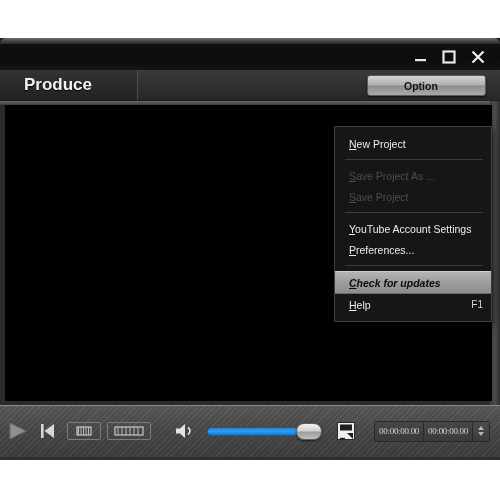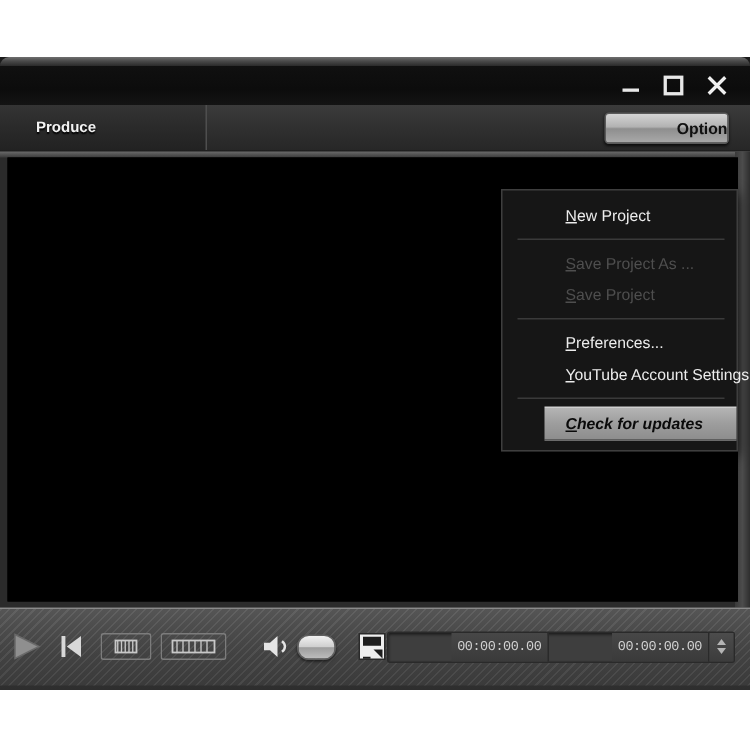--- a/index.html
+++ b/index.html
@@ -92,21 +92,21 @@
     height: 30px;
     background: linear-gradient(to bottom, #343434 0%, #2c2c2c 40%, #222222 100%);
     border-right: 1px solid #4e4e4e;
     display: flex;
     align-items: center;
     cursor: default;
   }
   .tab-produce .lbl {
     margin-left: 24px;
     color: #f2f2f2;
-    font-size: 10px;
+    font-size: 17px;
     font-weight: bold;
     text-shadow: 0 1px 1px #000;
   }
 
   .tab-spacer {
     position: absolute;
     left: 138px;
     top: 0;
     right: 0;
     height: 30px;
@@ -118,22 +118,23 @@
     right: 14px;
     top: 5px;
     width: 81px;
     height: 19px;
     border-radius: 3px;
     background: linear-gradient(to bottom, #d4d4d4 0%, #b2b2b2 45%, #8e8e8e 52%, #a9a9a9 100%);
     border: 1px solid #5a5a5a;
     box-shadow: 0 1px 2px rgba(0,0,0,0.7);
     display: flex;
     align-items: center;
-    justify-content: flex-end;
-    cursor: default;
+    justify-content: flex-start;
+    cursor: default;
+    padding-left: 36px;
   }
   .btn-option .lbl {
     color: #111111;
     font-size: 10.5px;
     font-weight: bold;
   }
 
   
   .preview-wrap {
     position: absolute;
@@ -223,27 +224,26 @@
     border-radius: 2px;
     background: #3e3e3e;
     box-shadow: inset 0 1px 2px rgba(0,0,0,0.6);
   }
   .tc {
     display: flex;
     align-items: center;
     justify-content: center;
     padding: 0 4px;
     color: #d2d2d2;
-    font-family: Liberation Mono, monospace;
+    font-family: Liberation Serif, serif;
     font-size: 9px;
     letter-spacing: -0.3px;
     border-right: 1px solid #2a2a2a;
     background: linear-gradient(to bottom, #474747, #3a3a3a);
     cursor: default;
-    margin-left: 42px;
   }
   .tc-spin {
     width: 16px;
     display: flex;
     align-items: center;
     justify-content: center;
     background: linear-gradient(to bottom, #4c4c4c, #3c3c3c);
     cursor: default;
   }
 
@@ -272,21 +272,20 @@
   .menu-item {
     position: relative;
     height: 21px;
     display: flex;
     align-items: center;
     padding: 0 8px 0 14px;
     color: #ececec;
     font-size: 10.5px;
     cursor: default;
     white-space: nowrap;
-    margin-left: 28px;
   }
   .menu-item .mlabel .u {
     text-decoration: underline;
   }
   .menu-item.disabled { color: #4e4e4e; }
   .menu-item.highlight {
     background: linear-gradient(to bottom, #b4b4b4 0%, #9d9d9d 50%, #8d8d8d 100%);
     color: #0a0a0a;
     font-weight: bold;
     border-top: 1px solid #cfcfcf;
@@ -426,25 +425,29 @@
         </div>
         <div class="menu-sep"></div>
         <div class="menu-item disabled">
           <span class="mlabel"><span class="u">S</span>ave Project As ...</span>
         </div>
         <div class="menu-item disabled">
           <span class="mlabel"><span class="u">S</span>ave Project</span>
         </div>
         <div class="menu-sep"></div>
         <div class="menu-item">
+          <span class="mlabel"><span class="u">Y</span>ouTube Account Settings</span>
+        </div>
+        <div class="menu-item">
           <span class="mlabel"><span class="u">P</span>references...</span>
-        </div>
-        <div class="menu-item">
-          <span class="mlabel"><span class="u">Y</span>ouTube Account Settings</span>
         </div>
         <div class="menu-sep"></div>
         <div class="menu-item highlight">
           <span class="mlabel"><span class="u">C</span>heck for updates</span>
         </div>
+        <div class="menu-item">
+          <span class="mlabel"><span class="u">H</span>elp</span>
+          <span class="accel">F1</span>
+        </div>
       </div>
 
   </div>
 </div>
 
 </body></html>

